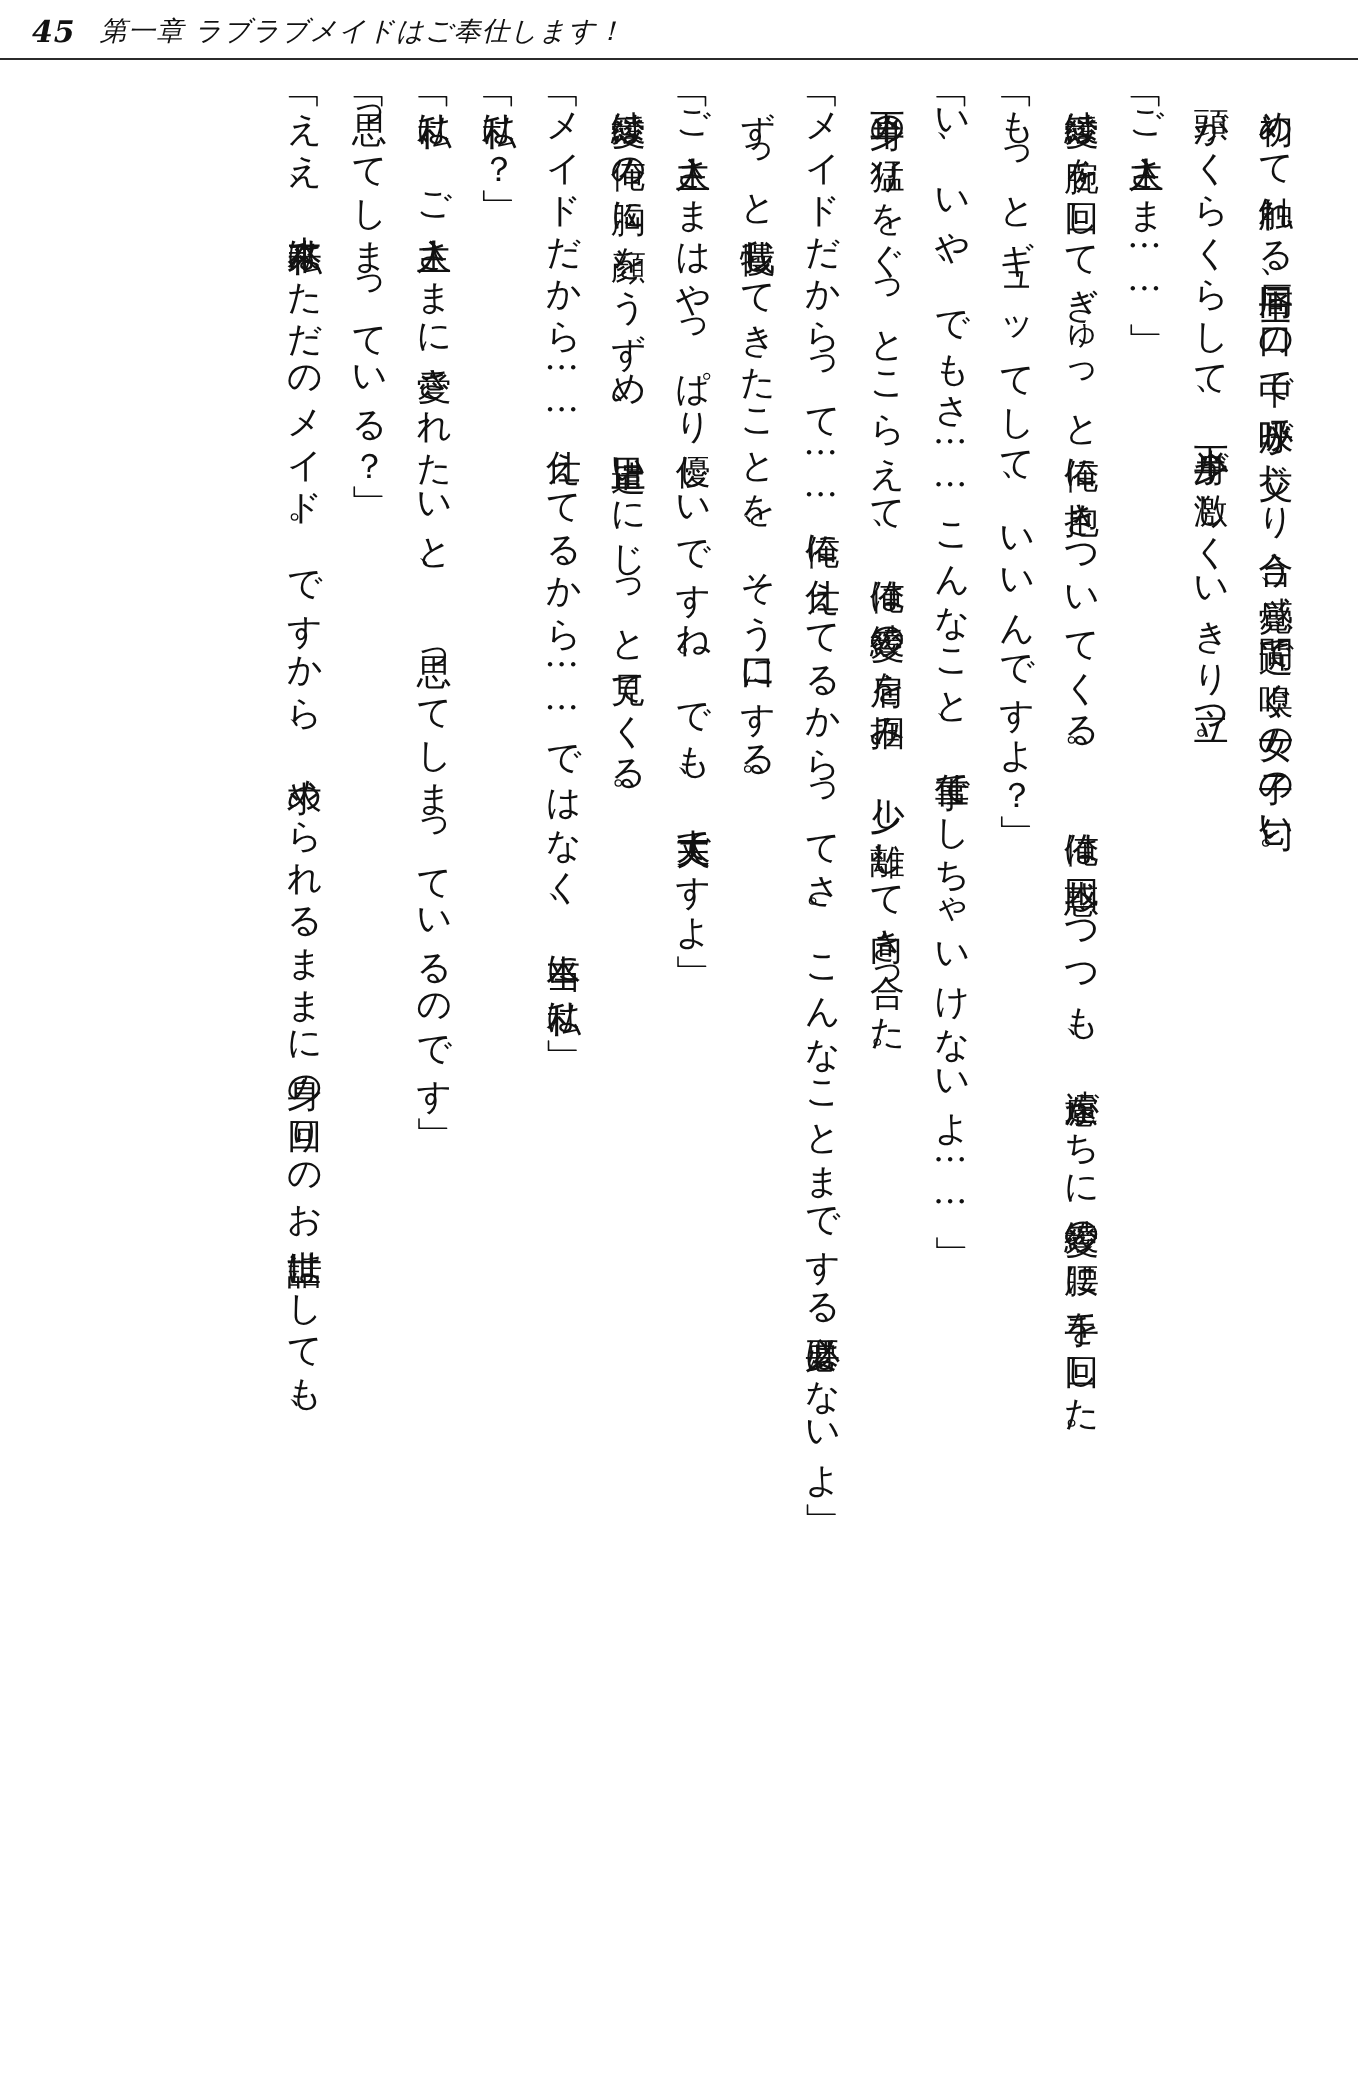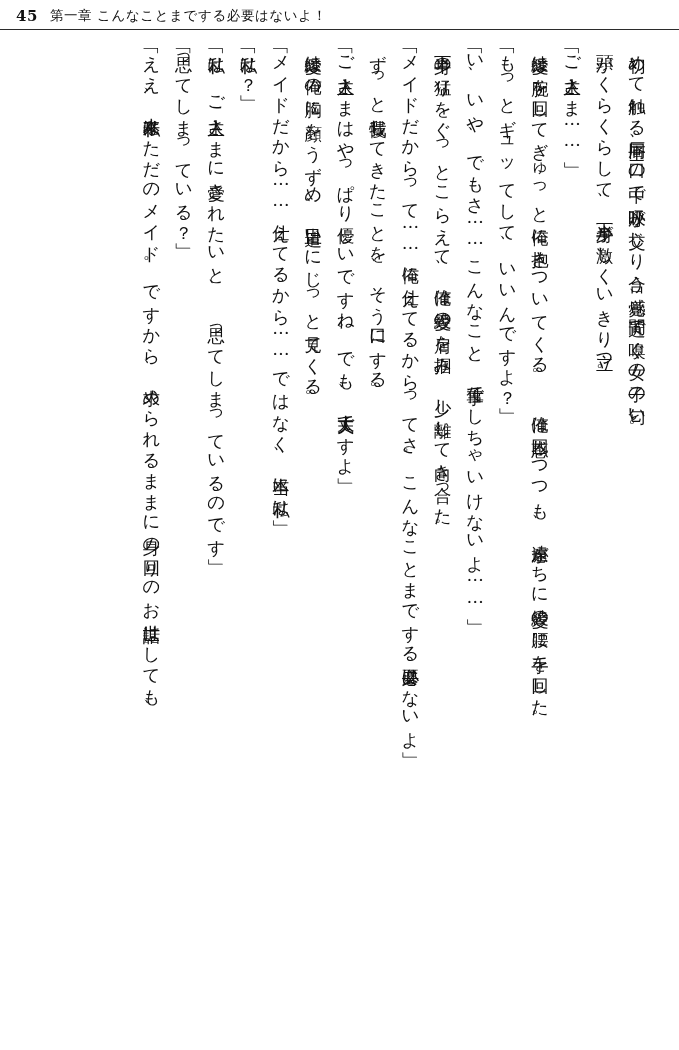--- a/index.html
+++ b/index.html
@@ -29,20 +29,21 @@
     top: 0;
     left: 0;
     width: 679px;
     height: 30px;
     box-sizing: border-box;
     padding: 3px 16px 0 16px;
     display: flex;
     align-items: center;
     gap: 12px;
     border-bottom: 1px solid #2b2b2b;
+    font-style: italic;
   }
   #header .page-number {
     font-size: 15px;
     font-weight: bold;
     color: #111;
     letter-spacing: 0.5px;
   }
   #header .chapter-title {
     font-size: 13.5px;
     color: #111;
@@ -82,21 +83,21 @@
     margin-left: 0;
   }
 </style>
 </head>
 <body>
 
 <div id="page">
 
   <div id="header">
     <span class="page-number">45</span>
-    <span class="chapter-title">第一章 こんなことまでする必要はないよ！</span>
+    <span class="chapter-title">第一章 ラブラブメイドはご奉仕します！</span>
   </div>
 
   <div id="body-text">
     <p>初めて触れる唇同士、口の中で呼吸が交じり合う感覚、間近で嗅ぐ女の子の匂い。</p>
     <p>頭がくらくらして、下半身が激しくいきり立つ。</p>
     <p>「ご主人さま……」</p>
     <p>綾愛は腕を回してぎゅっと俺に抱きついてくる。　俺は困惑しつつも、遠慮がちに綾愛の腰に手を回した。</p>
     <p>「もっとギュッてして、いいんですよ？」</p>
     <p>「い、いや、でもさ……こんなこと、仕事でしちゃいけないよ……」</p>
     <p>下半身の猛りをぐっとこらえて、俺は綾愛の肩を掴み、少し離して向き合った。</p>

